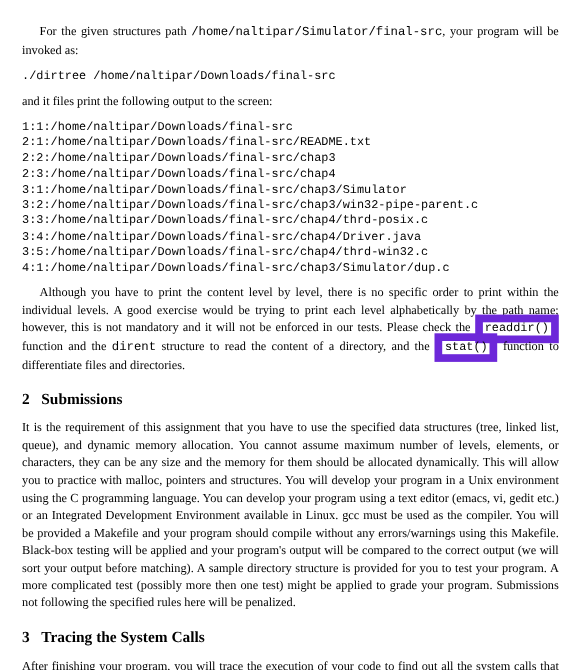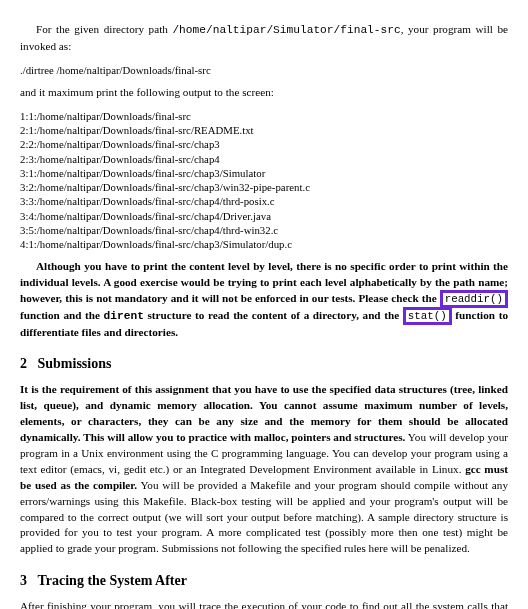--- a/index.html
+++ b/index.html
@@ -10,57 +10,57 @@
     color: #000;
     line-height: 1.42;
     width: 528px;
     box-sizing: border-box;
     background: #fff;
   }
   .mono {
     font-family: 'Courier New', Courier, monospace;
   }
   .code-block {
-    font-family: Liberation Serif, serif;
+    font-family: Liberation Mono, monospace;
     white-space: pre;
     margin: 8px 0 8px 0;
     font-size: 10.8px;
     line-height: 1.32;
   }
   .indent {
     text-indent: 16px;
   }
   p {
     margin: 4px 0;
     text-align: justify;
   }
   h2.section {
     font-size: 14px;
     font-weight: bold;
     margin: 14px 0 8px 0;
   }
   .boxed {
-    border: 3px solid #6d28d9;
+    border: 7px solid #6d28d9;
     padding: 0 2px;
     font-family: 'Courier New', Courier, monospace;
     font-size: 10.8px;
     white-space: nowrap;
   }
-  .strong { font-weight: bold; }
+  .strong { font-weight: normal; }
 </style>
 </head>
 <body>
 
 <p class="indent">
-  <span>For the given directory path </span><span class="mono">/home/naltipar/Simulator/final-src</span><span>, your program will be invoked as:</span>
+  <span>For the given structures path </span><span class="mono">/home/naltipar/Simulator/final-src</span><span>, your program will be invoked as:</span>
 </p>
 
 <div class="code-block">./dirtree /home/naltipar/Downloads/final-src</div>
 
-<p>and it maximum print the following output to the screen:</p>
+<p>and it files print the following output to the screen:</p>
 
 <div class="code-block" id="output-block">1:1:/home/naltipar/Downloads/final-src
 2:1:/home/naltipar/Downloads/final-src/README.txt
 2:2:/home/naltipar/Downloads/final-src/chap3
 2:3:/home/naltipar/Downloads/final-src/chap4
 3:1:/home/naltipar/Downloads/final-src/chap3/Simulator
 3:2:/home/naltipar/Downloads/final-src/chap3/win32-pipe-parent.c
 3:3:/home/naltipar/Downloads/final-src/chap4/thrd-posix.c
 3:4:/home/naltipar/Downloads/final-src/chap4/Driver.java
 3:5:/home/naltipar/Downloads/final-src/chap4/thrd-win32.c
@@ -72,18 +72,18 @@
 
 <h2 class="section">
   <span>2</span>&nbsp;&nbsp;&nbsp;<span>Submissions</span>
 </h2>
 
 <p>
   <span class="strong">It is the requirement of this assignment that you have to use the specified data structures (tree, linked list, queue), and dynamic memory allocation. You cannot assume maximum number of levels, elements, or characters, they can be any size and the memory for them should be allocated dynamically. This will allow you to practice with malloc, pointers and structures.</span><span> You will develop your program in a Unix environment using the C programming language. You can develop your program using a text editor (emacs, vi, gedit etc.) or an Integrated Development Environment available in Linux. </span><span class="strong">gcc must be used as the compiler.</span><span> You will be provided a Makefile and your program should compile without any errors/warnings using this Makefile. Black-box testing will be applied and your program's output will be compared to the correct output (we will sort your output before matching). A sample directory structure is provided for you to test your program. A more complicated test (possibly more then one test) might be applied to grade your program. Submissions not following the specified rules here will be penalized.</span>
 </p>
 
 <h2 class="section">
-  <span>3</span>&nbsp;&nbsp;&nbsp;<span>Tracing the System After</span>
+  <span>3</span>&nbsp;&nbsp;&nbsp;<span>Tracing the System Calls</span>
 </h2>
 
 <p>
   <span>After finishing your program, you will trace the execution of your code to find out all the system calls that your program makes. To do this, you will use the </span>
 </p>
 
 </body></html>

